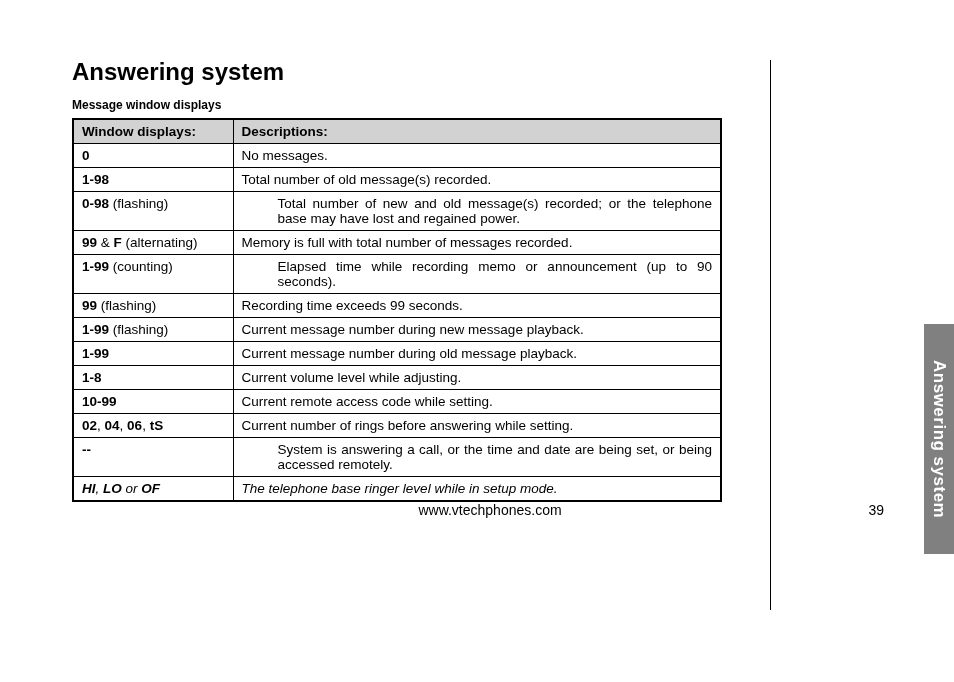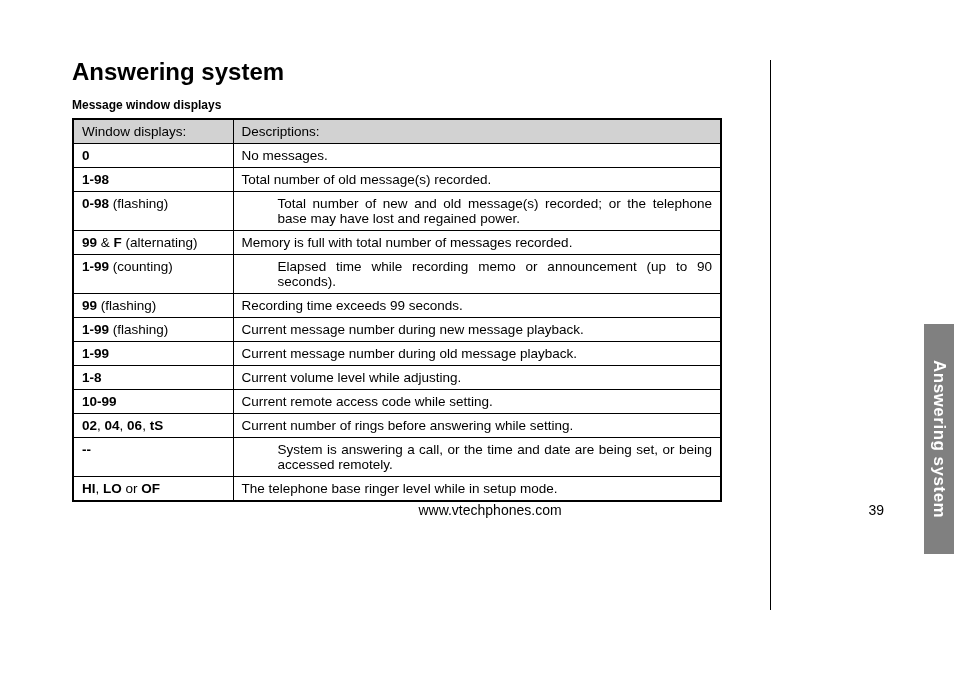--- a/index.html
+++ b/index.html
@@ -31,36 +31,37 @@
     margin: 0 0 6px 0;
   }
   table.displays {
     border-collapse: collapse;
     width: 650px;
     font-size: 13.5px;
     border: 2px solid #000;
   }
   table.displays th {
     text-align: left;
-    font-weight: normal;
+    font-weight: bold;
     background: #d2d2d2;
     padding: 4px 8px;
     border-bottom: 1px solid #000;
   }
   table.displays th.col-left {
     width: 160px;
     border-right: 1px solid #000;
   }
   table.displays td {
     padding: 4px 8px;
     vertical-align: top;
     border-bottom: 1px solid #000;
   }
   table.displays tr:last-child td {
     border-bottom: none;
+    font-style: italic;
   }
   table.displays td.col-left {
     width: 160px;
     border-right: 1px solid #000;
   }
   td.col-left .b { font-weight: bold; }
   td.col-left .n { font-weight: normal; margin-top: 20px; }
   td.desc.justify { text-align: justify; padding-left: 44px; }
 
   .vline {

